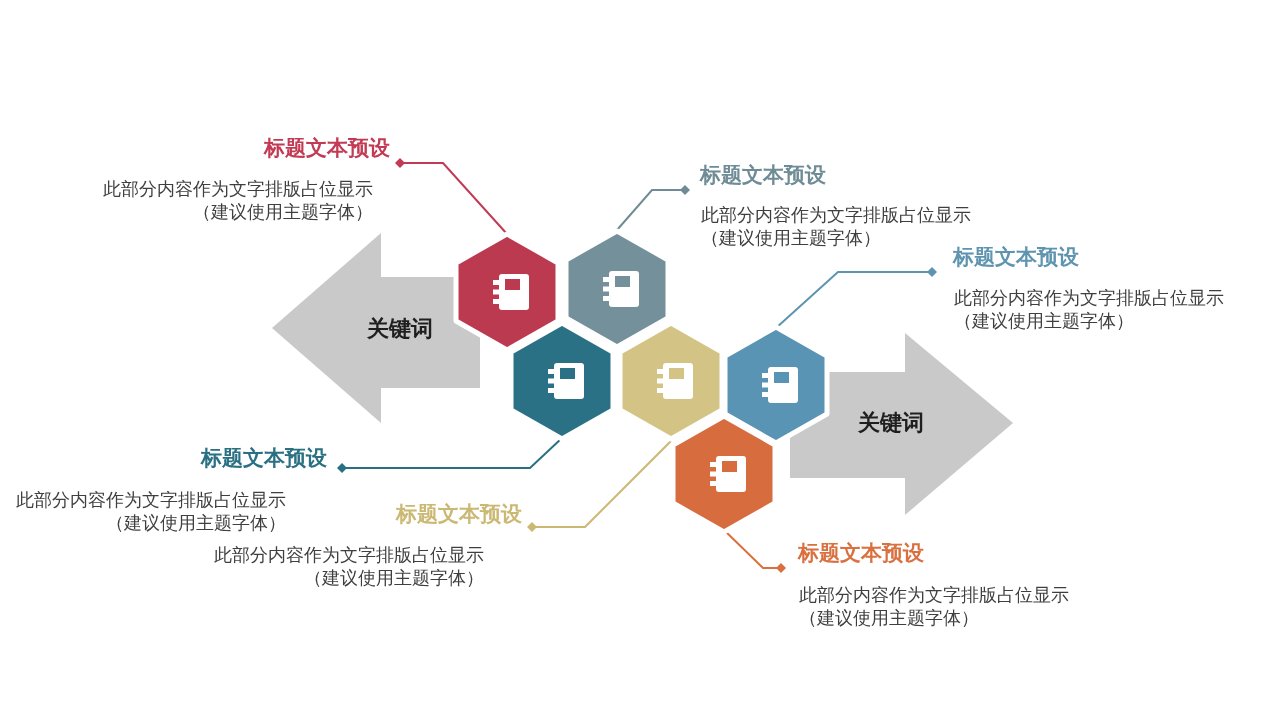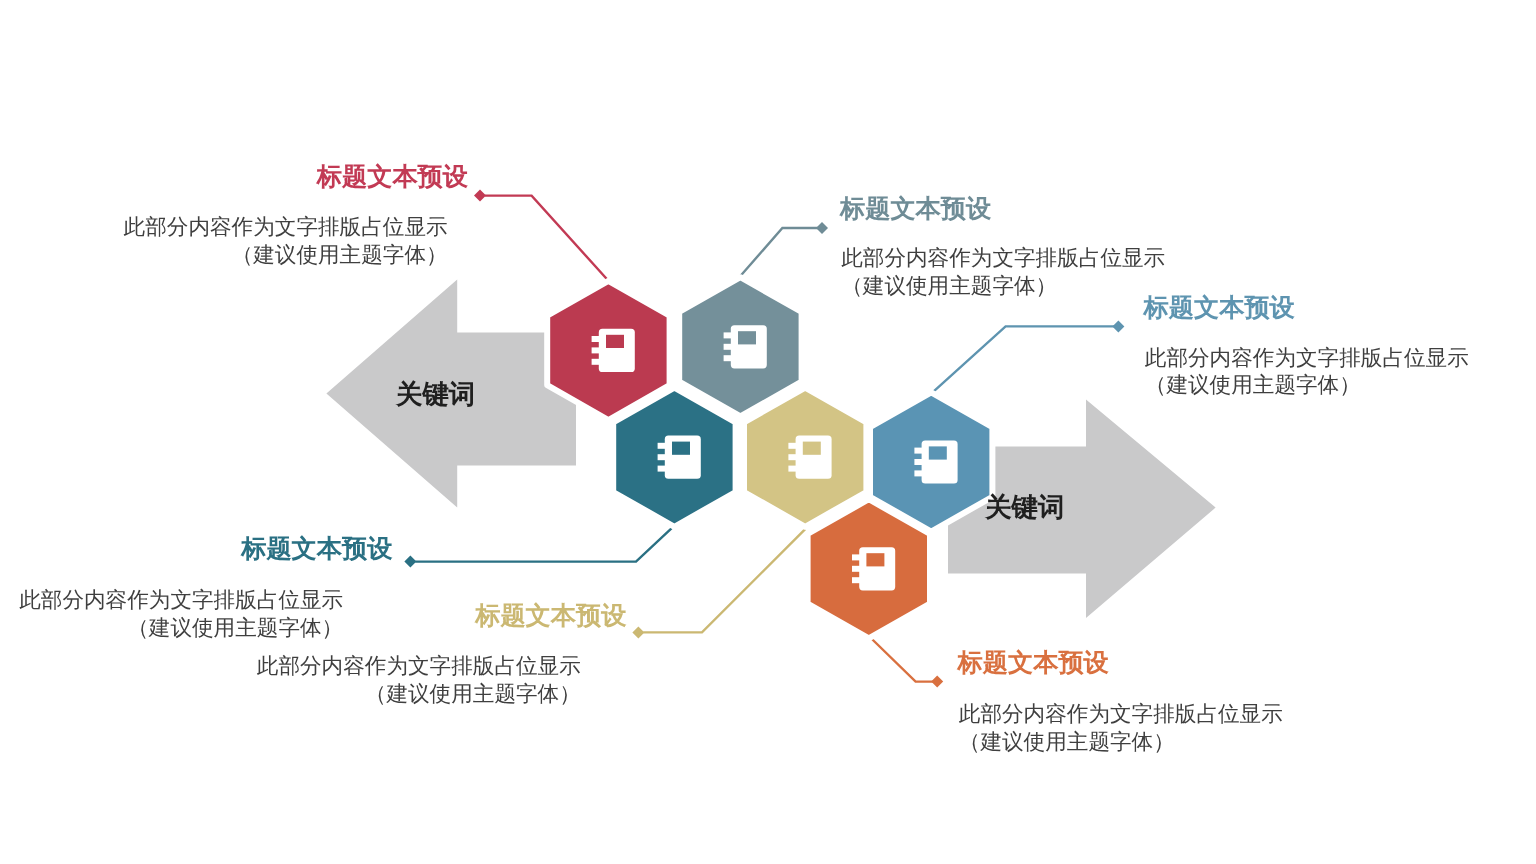--- a/index.html
+++ b/index.html
@@ -11,21 +11,21 @@
   .co-title{
     position:absolute;font-size:21px;line-height:22px;font-weight:bold;white-space:nowrap;
   }
   .co-desc{
     position:absolute;font-size:18px;line-height:23px;white-space:nowrap;
   }
   .align-r{text-align:right;}
   .align-l{text-align:left;}
   .kw{
     position:absolute;width:140px;font-size:22px;line-height:23px;font-weight:bold;
-    text-align:left;white-space:nowrap;
+    text-align:center;white-space:nowrap;
   }
 </style>
 </head>
 <body>
 
 <div class="canvas">
 
   <svg id="diagram" width="1280" height="720" viewBox="0 0 1280 720">
       <polygon points="272,328 381,233 381,277 480,277 480,388 381,388 381,423" fill="#C9C9CA"></polygon>
       <polygon points="1013,423 905,333 905,372 790,372 790,478 905,478 905,515" fill="#C9C9CA"></polygon>

